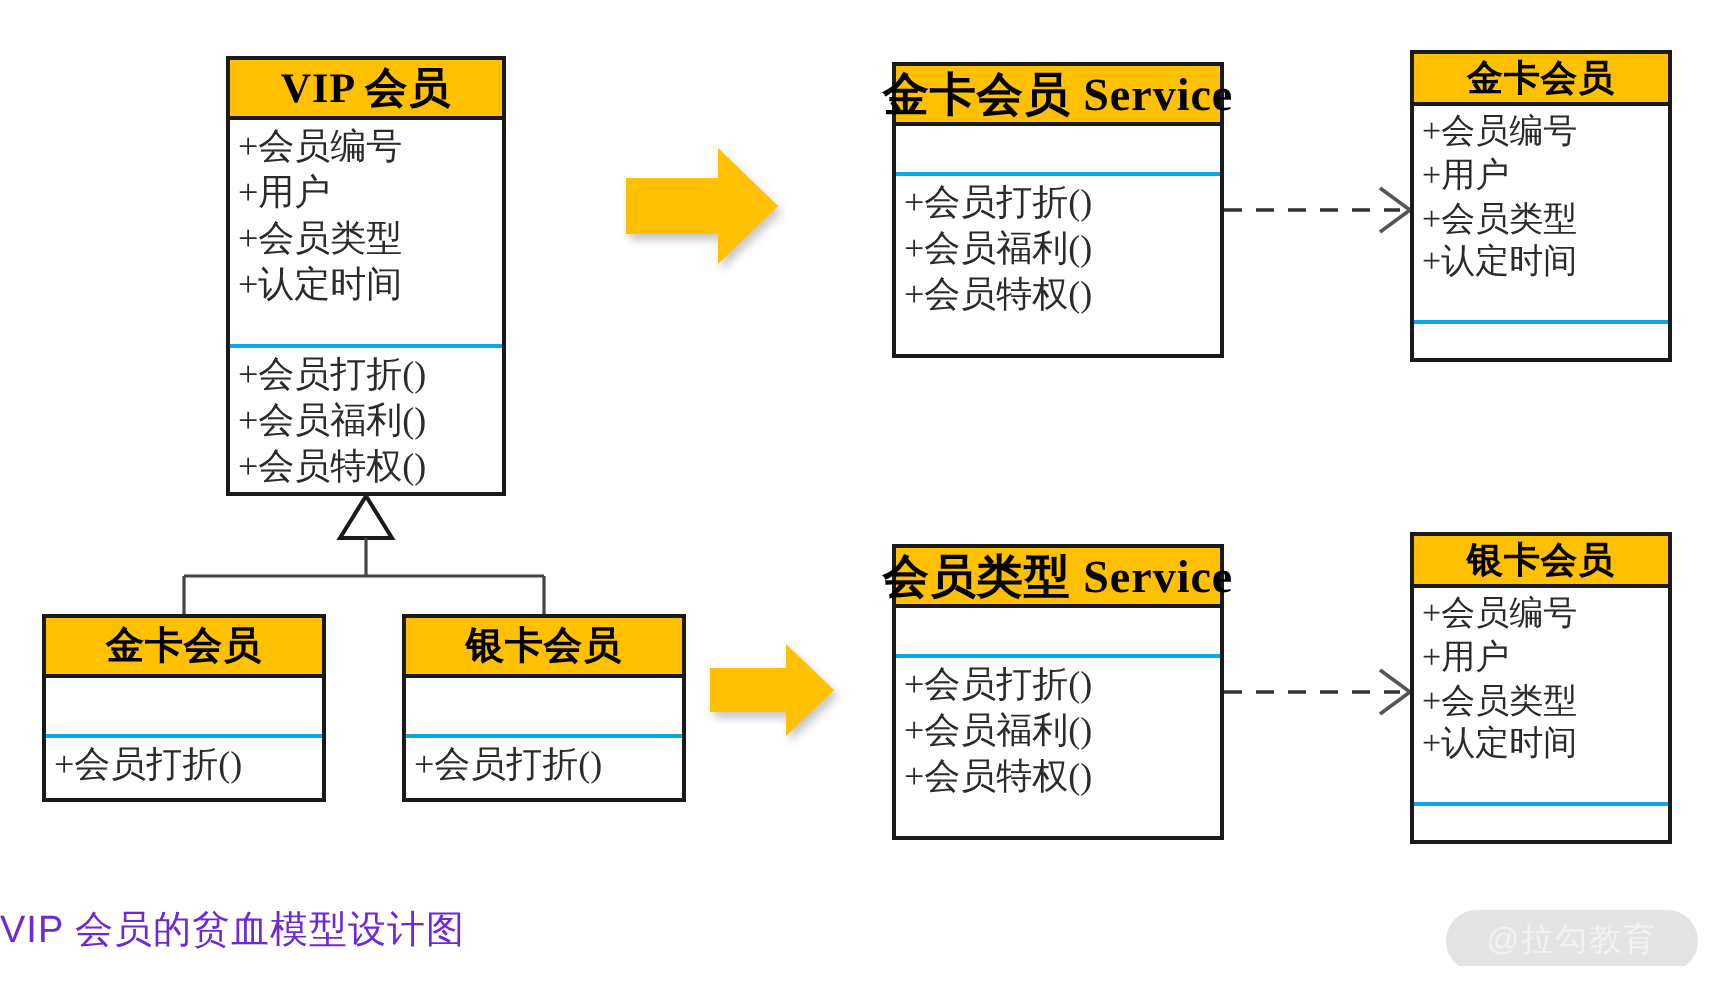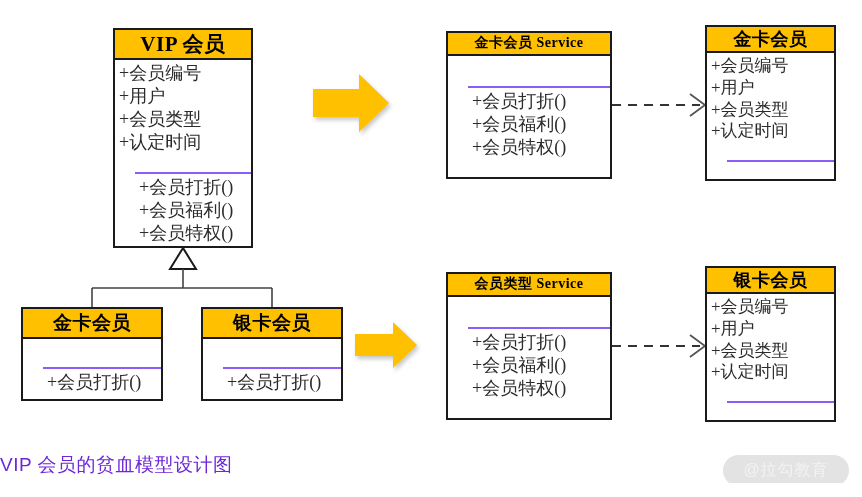--- a/index.html
+++ b/index.html
@@ -45,34 +45,33 @@
   .uml-compartment {
     box-sizing: border-box;
     padding: 2px 3px 18px 4px;
     color: #2b2b2b;
     font-family: "Liberation Serif", "DejaVu Serif", serif;
     display: flex;
     flex-direction: column;
     justify-content: flex-start;
   }
   .uml-compartment + .uml-compartment {
-    border-top: 2px solid #8b5cf6;
-    margin-left: 20px;
+    border-top: 2px solid #0ea5e9;
   }
   .uml-compartment.grow { flex: 1 1 auto; }
   .uml-row {
     white-space: nowrap;
     line-height: 1.28;
   }
 
   
   .big .uml-header { font-size: 21px; height: 32px; }
   .big .uml-compartment { font-size: 18px; }
 
-  .svc .uml-header { font-size: 14px; height: 30px; }
+  .svc .uml-header { font-size: 23px; height: 30px; }
   .svc .uml-compartment { font-size: 18px; }
 
   .sm .uml-header { font-size: 19px; height: 30px; }
   .sm .uml-compartment { font-size: 18px; }
 
   .rt .uml-header { font-size: 18px; height: 28px; }
   .rt .uml-compartment { font-size: 17px; }
 
   
   #wires {

